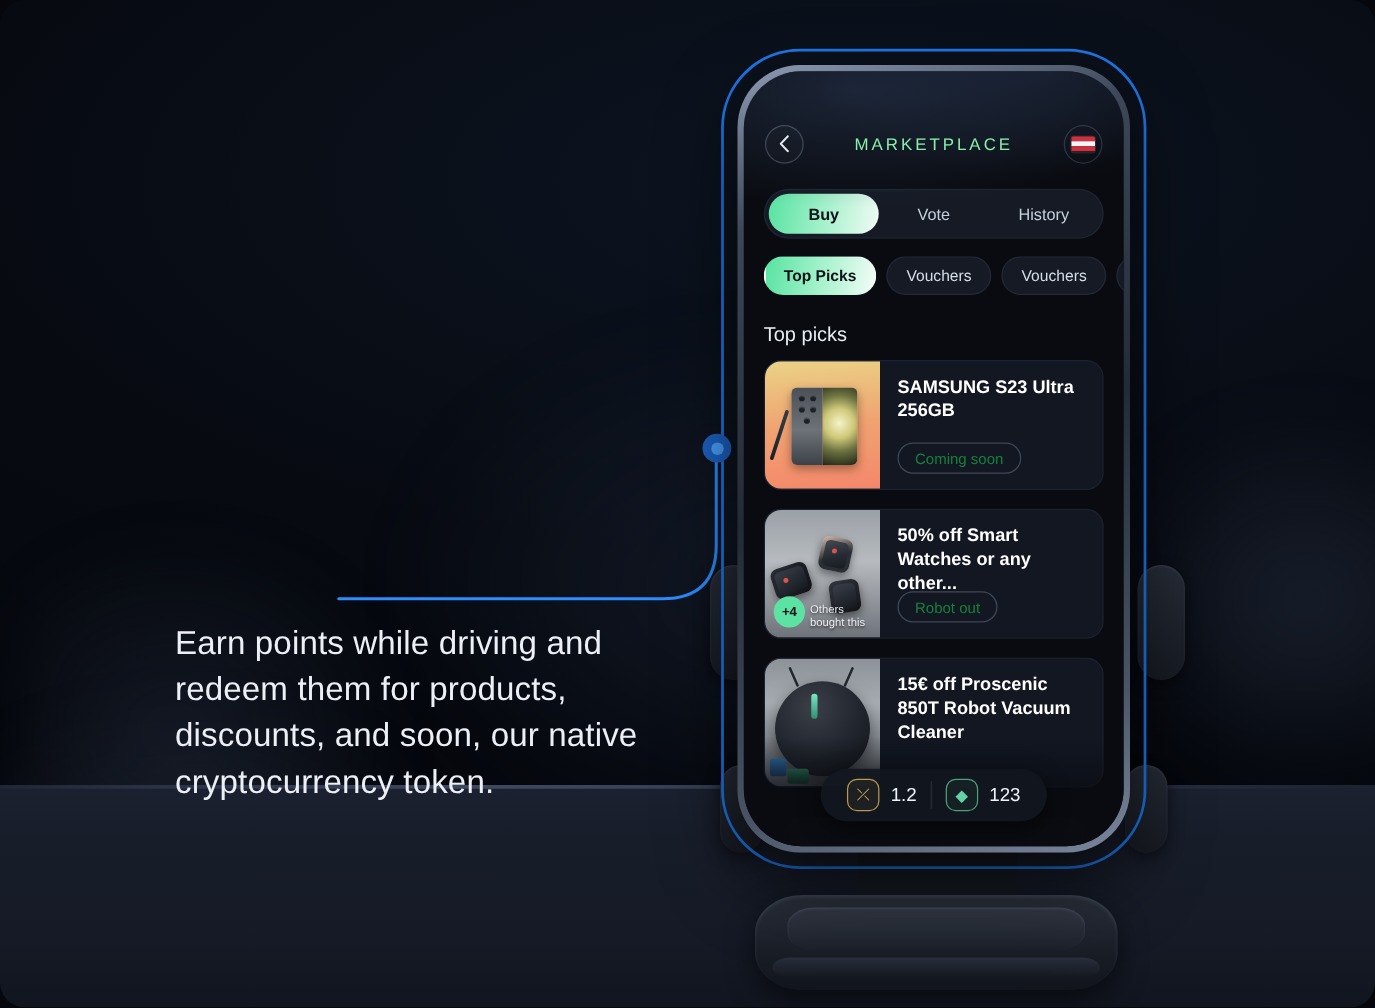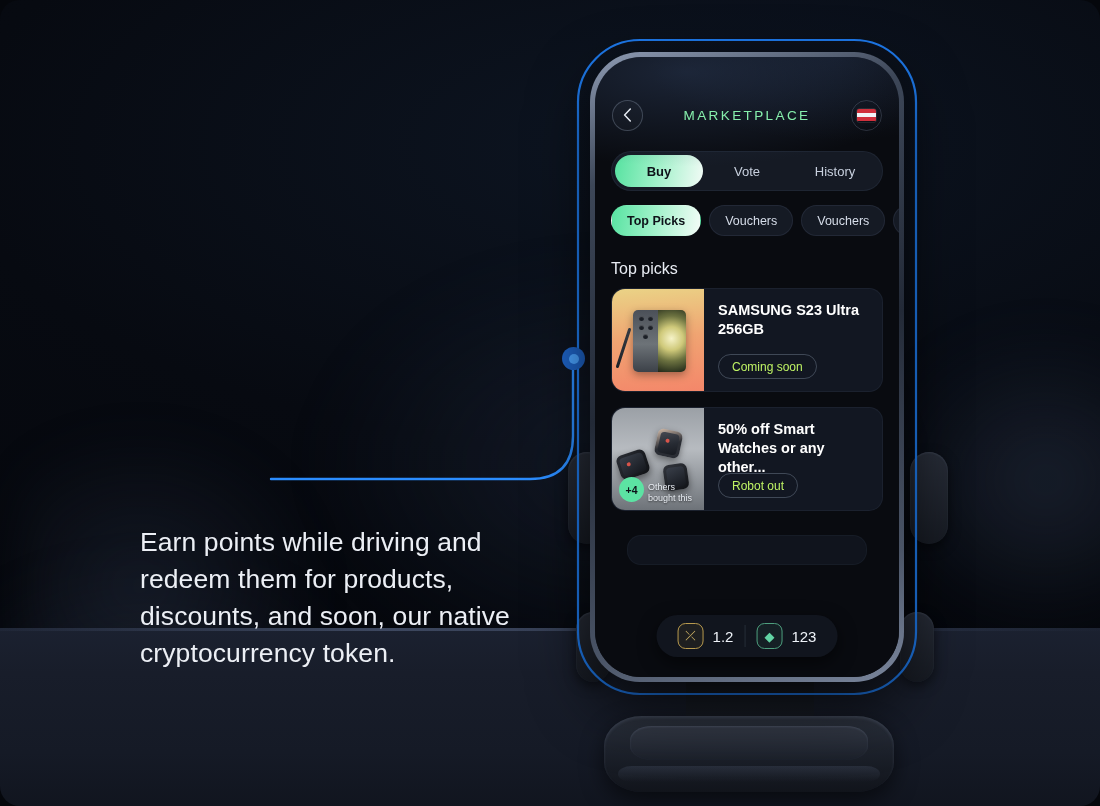--- a/index.html
+++ b/index.html
@@ -64,21 +64,21 @@
     border: 2px solid #2b8dff;
     background: linear-gradient(180deg, #13386c 0%, #0f2b55 55%, #123465 100%);
     display: flex; align-items: center; justify-content: center;
     box-shadow: 0 0 18px rgba(35,120,235,.25);
   }
   .earn-badge span {
     color: #eef4fb; font-size: 21px; letter-spacing: .2px;
   }
 
   .earn-para {
-    position: absolute; left: 140px; top: 524px; width: 430px;
+    position: absolute; left: 140px; top: 496px; width: 430px;
     color: #eceff5;
     font-size: 26.5px;
     line-height: 37px;
     letter-spacing: .1px;
   }
 
   
   .connector { position: absolute; left: 0; top: 0; width: 1100px; height: 806px; }
 
   .node-dot {
@@ -297,21 +297,21 @@
 
   .card-body { flex: 1; padding: 12px 13px 0 14px; position: relative; }
   .card-title {
     color: #fff; font-size: 14.5px; line-height: 19px; font-weight: 700;
   }
   .status-pill {
     position: absolute; left: 14px; bottom: 12px;
     height: 25px; padding: 0 13px; border-radius: 13px;
     border: 1px solid rgba(170,185,210,.30);
     display: inline-flex; align-items: center;
-    color: #bef264; font-size: 12px;
+    color: #15803d; font-size: 12px;
   }
 
   .ghost-card {
     margin: 9px 16px 0; height: 30px; border-radius: 14px;
     background: #10141d; border: 1px solid rgba(120,140,175,.07);
   }
 
   
   .balance-bar {
     position: absolute; left: 50%; transform: translateX(-50%);
@@ -444,20 +444,33 @@
               </div>
             <div class="avatar-badge">+4</div>
             <div class="bought-text">Others bought this</div>
           </div>
           <div class="card-body">
             <div class="card-title">50% off Smart Watches or any other...</div>
             <div class="status-pill">Robot out</div>
           </div>
         </div>
 
+        <div class="card">
+          <div class="card-thumb thumb-vacuum">
+            <div class="vac-ant a"></div>
+            <div class="vac-ant b"></div>
+            <div class="vac-body"></div>
+            <div class="vac-led"></div>
+            <div class="vac-blue"></div>
+            <div class="vac-green"></div>
+          </div>
+          <div class="card-body">
+            <div class="card-title">15€ off Proscenic 850T Robot Vacuum Cleaner</div>
+          </div>
+        </div>
 
         <div class="ghost-card"></div>
       </div>
 
       <div class="scrim-bottom"></div>
 
       <div class="balance-bar">
         <div class="bal-item">
           <div class="bal-ico gold">⤫</div>
           <div class="bal-val">1.2</div>

